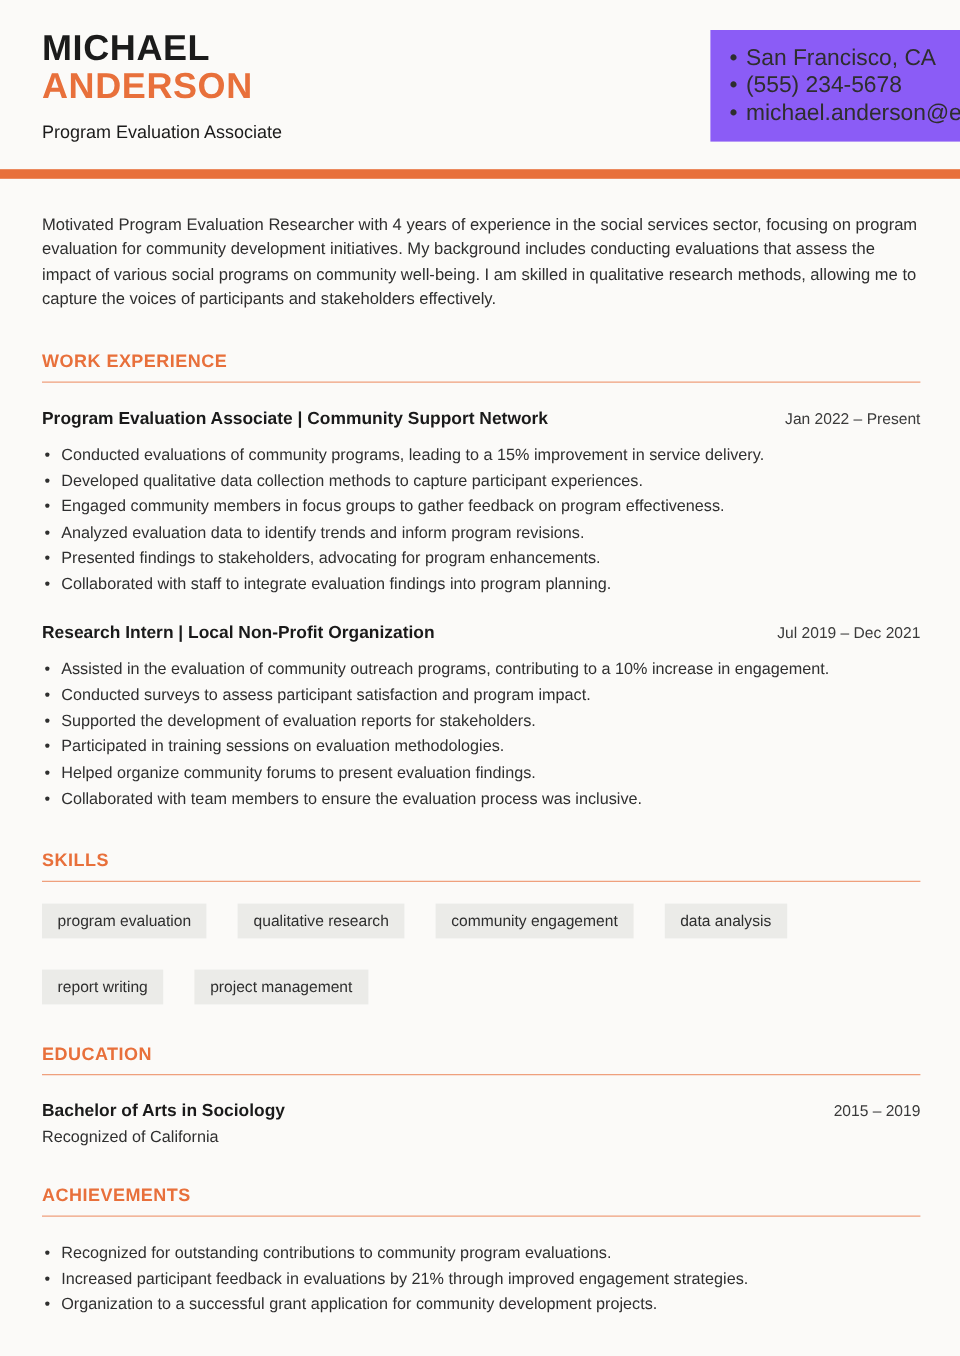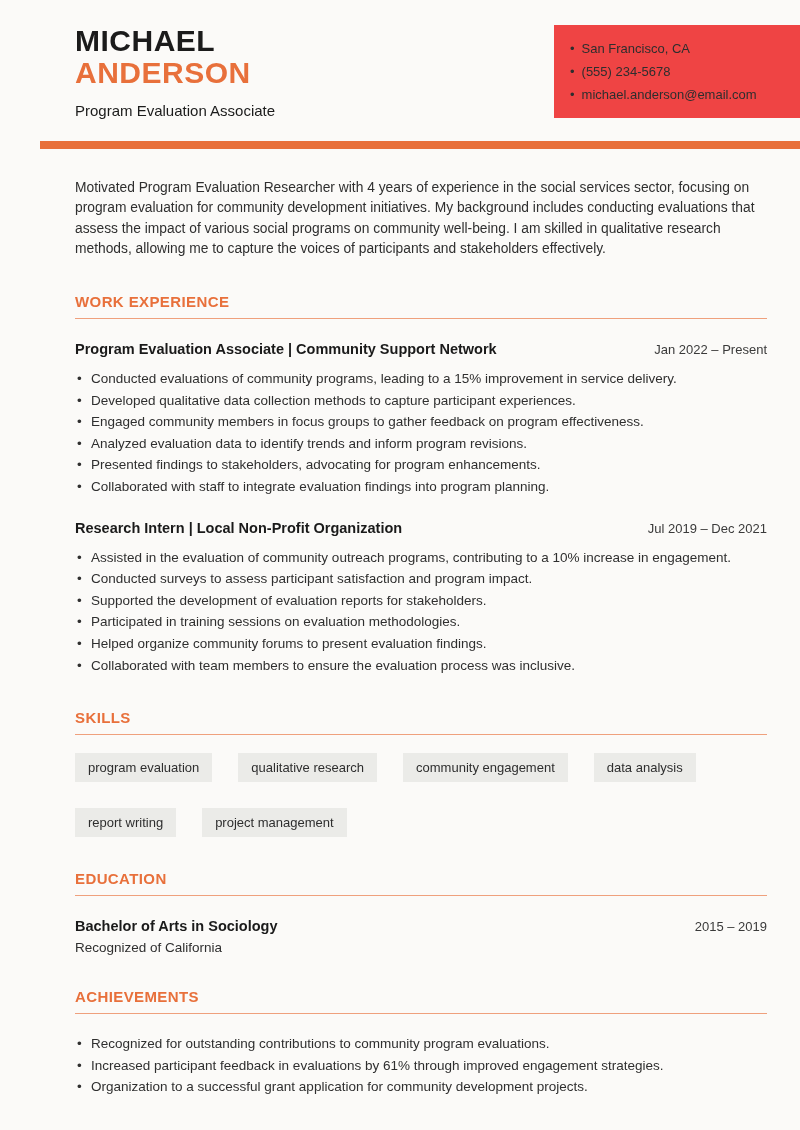--- a/index.html
+++ b/index.html
@@ -7,45 +7,44 @@
   body { font-family: "Liberation Sans", sans-serif; }
 
   .page {
     width: 800px;
     height: 1130px;
     margin: 0 auto;
     background: #FBFAF8;
     color: #2e2e2e;
     overflow: hidden;
     position: relative;
-    padding-left: 40px;
   }
 
   
   .header {
     display: flex;
     justify-content: space-between;
     align-items: flex-start;
     padding: 25px 0 0 35px;
   }
   .name-heading { line-height: 1.06; letter-spacing: 0.5px; }
   .name-heading span { display: block; font-size: 30px; font-weight: 700; }
   .name-first { color: #1b1b1b; }
   .name-last  { color: #E8703B; }
   .header-job-title {
     margin-top: 13px;
     font-size: 15px;
     font-weight: 400;
     color: #1b1b1b;
   }
   .contact-box {
-    width: 246px;
-    background: #ef4444;
+    width: 208px;
+    background: #8b5cf6;
     padding: 12px 14px 12px 16px;
-    font-size: 13px;
+    font-size: 19px;
     color: #2e2e2e;
   }
   .contact-item { line-height: 23px; white-space: nowrap; }
   .contact-item::before { content: "•"; margin-right: 7px; color: #2e2e2e; }
 
   .accent-bar {
     height: 8px;
     background: #E8703B;
     margin-top: 22px;
   }
@@ -199,21 +198,21 @@
           <span class="dates">2015 – 2019</span>
         </div>
         <div class="school">Recognized of California</div>
       </div>
     </section>
 
     <section>
       <h2 class="section-heading">ACHIEVEMENTS</h2>
       <ul class="bullet-list" style="margin-top: 19px;">
         <li>Recognized for outstanding contributions to community program evaluations.</li>
-        <li>Increased participant feedback in evaluations by 61% through improved engagement strategies.</li>
+        <li>Increased participant feedback in evaluations by 21% through improved engagement strategies.</li>
         <li>Organization to a successful grant application for community development projects.</li>
       </ul>
     </section>
 
     <section>
       <h2 class="section-heading">LANGUAGES</h2>
 
     </section>
 
   </main>

